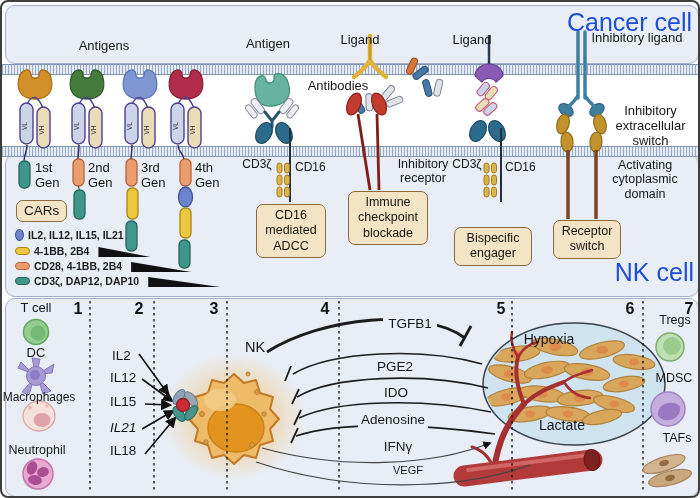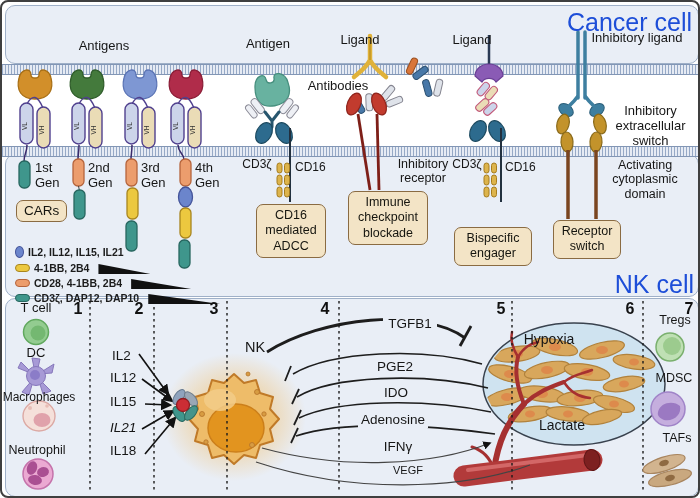--- a/index.html
+++ b/index.html
@@ -12,21 +12,21 @@
             border-top:1.5px solid #8296b5;border-bottom:1.5px solid #8296b5;z-index:2;}
   svg.layer{position:absolute;left:0;top:0;z-index:3;pointer-events:none;}
   .lbl{position:absolute;font-size:13px;font-weight:500;line-height:1.15;color:#161616;
        text-align:center;z-index:4;}
   .big{font-size:25px;font-weight:500;color:#1d4ed8;text-align:right;}
   .tanbox{position:absolute;background:#f3e4c6;border:1.6px solid #8a6b42;border-radius:7px;
           padding:3px 4px;font-size:12.5px;font-weight:500;line-height:1.22;text-align:center;
           color:#15150f;z-index:4;}
   .num{position:absolute;font-size:16px;font-weight:700;color:#111;width:16px;text-align:center;z-index:4;}
   .factor{background:#e9eef6;padding:0 2px;}
-  .legendrow{position:absolute;display:flex;align-items:center;gap:4px;z-index:4;height:13px;margin-top:17px;}
+  .legendrow{position:absolute;display:flex;align-items:center;gap:4px;z-index:4;height:13px;}
   .legendrow span.t{font-size:10.5px;font-weight:600;color:#1c1c1c;white-space:nowrap;}
   .sw{flex:none;display:inline-block;box-sizing:border-box;}
   .sw-oval{width:9px;height:12px;border-radius:50%;background:#6b85cc;border:1px solid #44549a;}
   .sw-pill{width:15px;height:8px;border-radius:4px;}
   .sw-y{background:#ecc83f;border:1px solid #a8851e;}
   .sw-o{background:#ec9d6d;border:1px solid #b5643c;}
   .sw-t{background:#3f968c;border:1px solid #27665f;}
   .wedge{flex:none;height:10px;background:#111;margin-left:5px;
          clip-path:polygon(0 0,0 100%,100% 100%);align-self:flex-end;}
 </style>
@@ -380,21 +380,21 @@
   <div class="lbl" style="left:238px;top:156px;width:34px;font-size:12px;">CD3ζ</div>
   <div class="lbl" style="left:293px;top:159px;width:38px;font-size:12px;text-align:left;">CD16</div>
   <div class="tanbox" style="left:254px;top:202px;width:60px;">CD16 mediated ADCC</div>
   <div class="lbl" style="left:380px;top:155px;width:82px;font-size:12.5px;">Inhibitory receptor</div>
   <div class="tanbox" style="left:346px;top:189px;width:70px;">Immune checkpoint blockade</div>
   <div class="lbl" style="left:448px;top:156px;width:34px;font-size:12px;">CD3ζ</div>
   <div class="lbl" style="left:503px;top:159px;width:38px;font-size:12px;text-align:left;">CD16</div>
   <div class="tanbox" style="left:452px;top:225px;width:68px;">Bispecific engager</div>
   <div class="tanbox" style="left:551px;top:218px;width:58px;">Receptor switch</div>
   <div class="lbl" style="left:592px;top:156px;width:102px;font-size:12.5px;">Activating cytoplasmic domain</div>
-  <div class="lbl big" style="left:576px;top:268px;width:116px;">NK cell</div>
+  <div class="lbl big" style="left:576px;top:256px;width:116px;">NK cell</div>
 
   <div class="num" style="left:68px;top:298px;">1</div>
   <div class="num" style="left:129px;top:298px;">2</div>
   <div class="num" style="left:204px;top:298px;">3</div>
   <div class="num" style="left:315px;top:298px;">4</div>
   <div class="num" style="left:491px;top:298px;">5</div>
   <div class="num" style="left:620px;top:298px;">6</div>
   <div class="num" style="left:679px;top:298px;">7</div>
 
   <div class="lbl" style="left:6px;top:299px;width:56px;">T cell</div>

